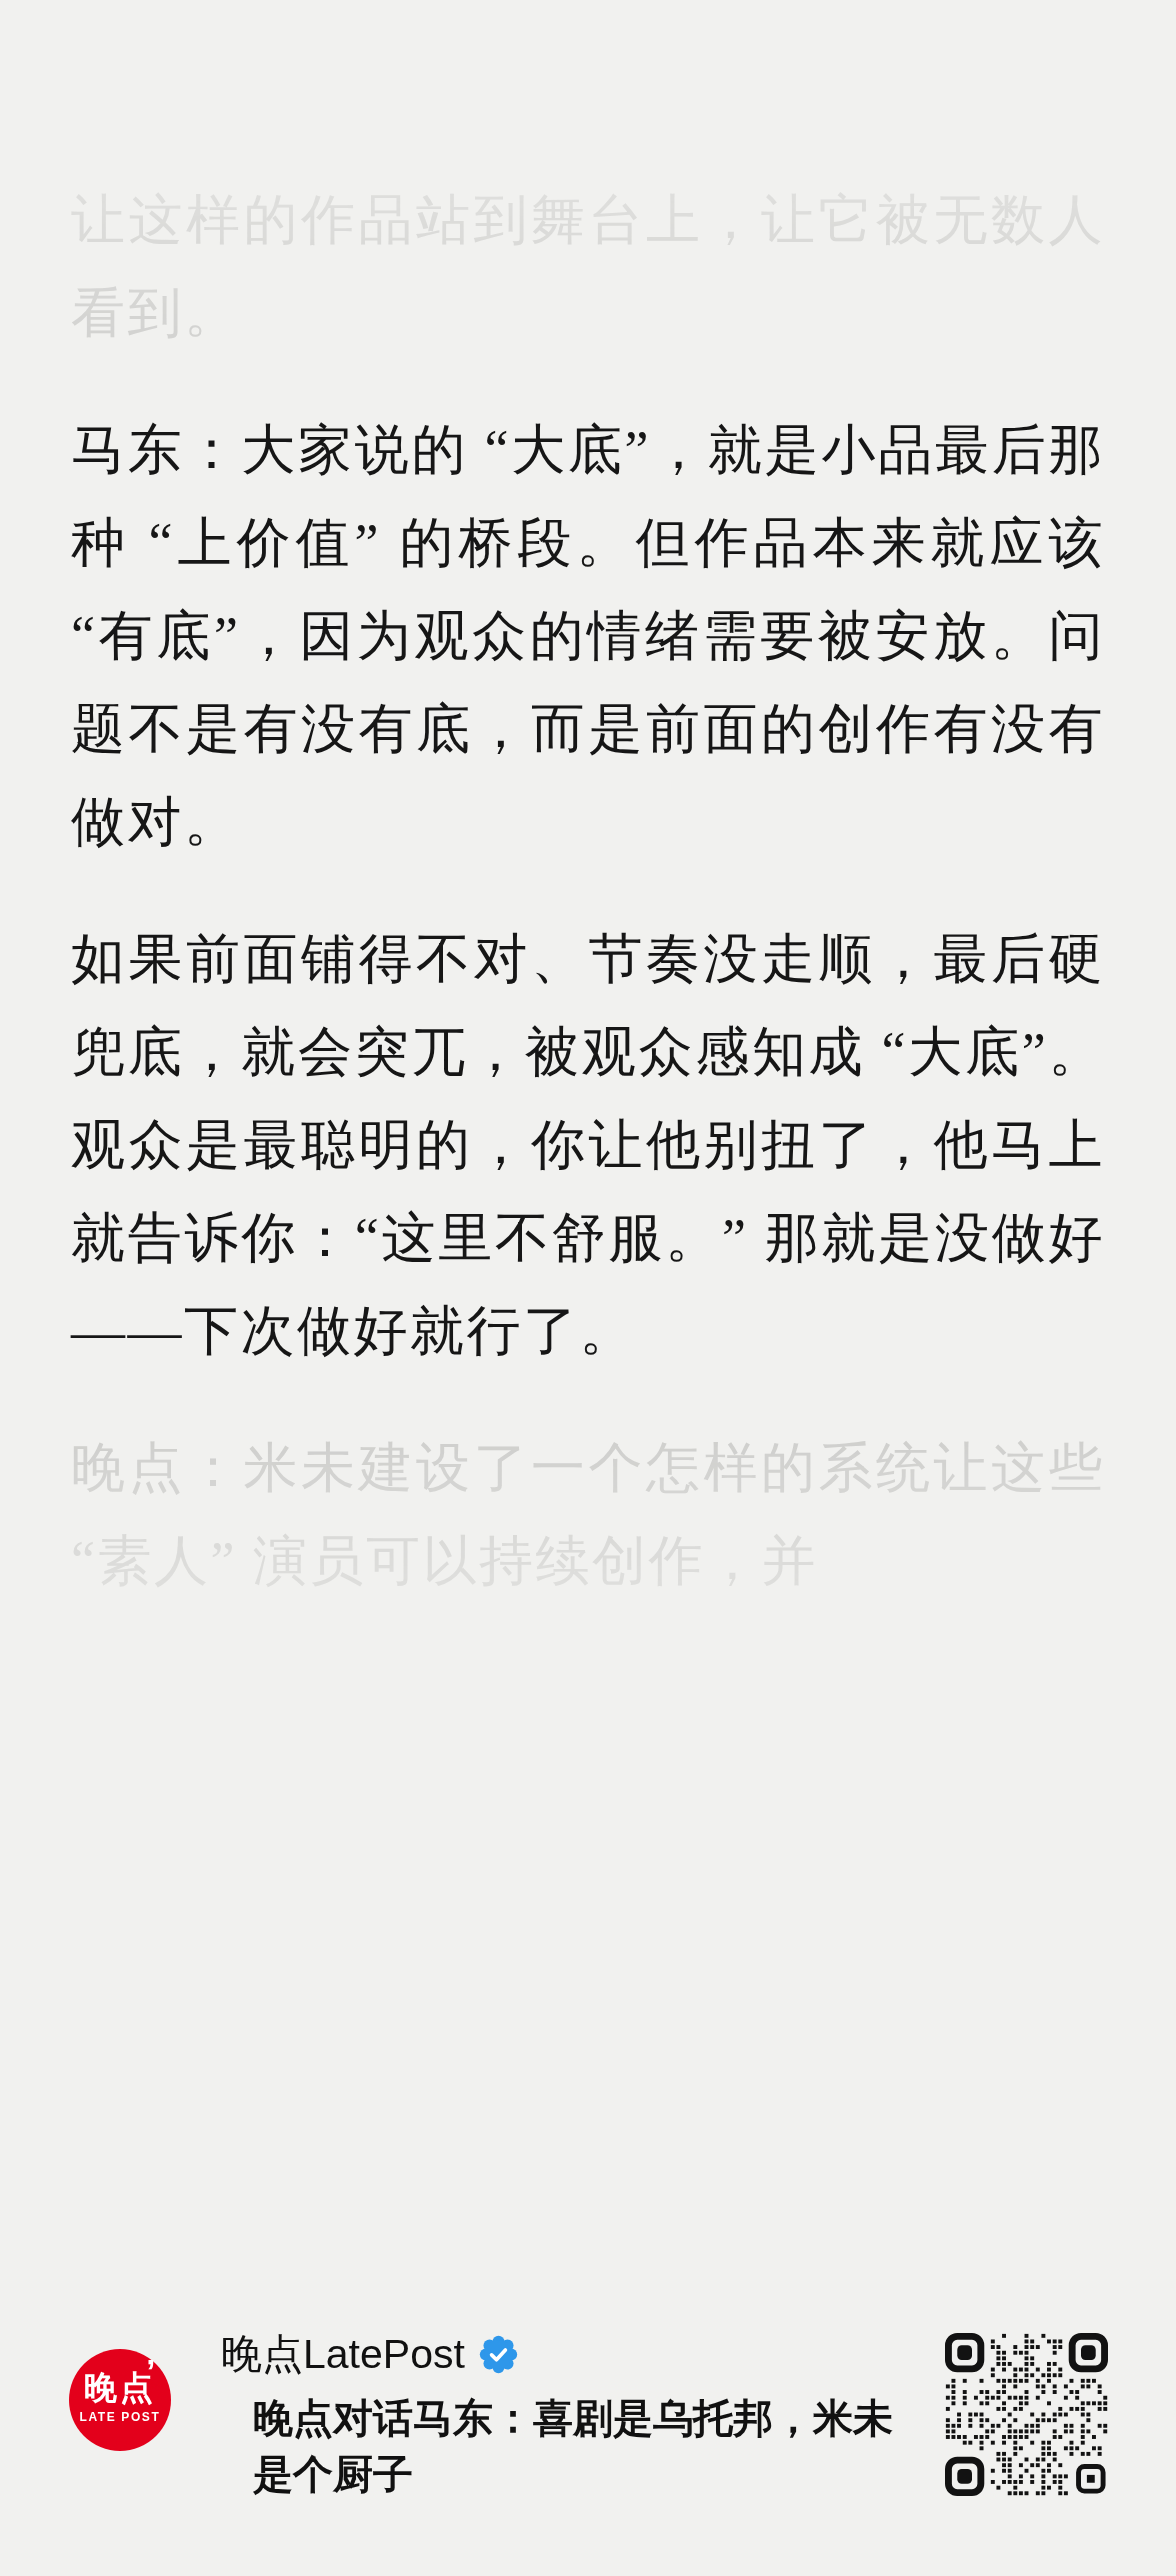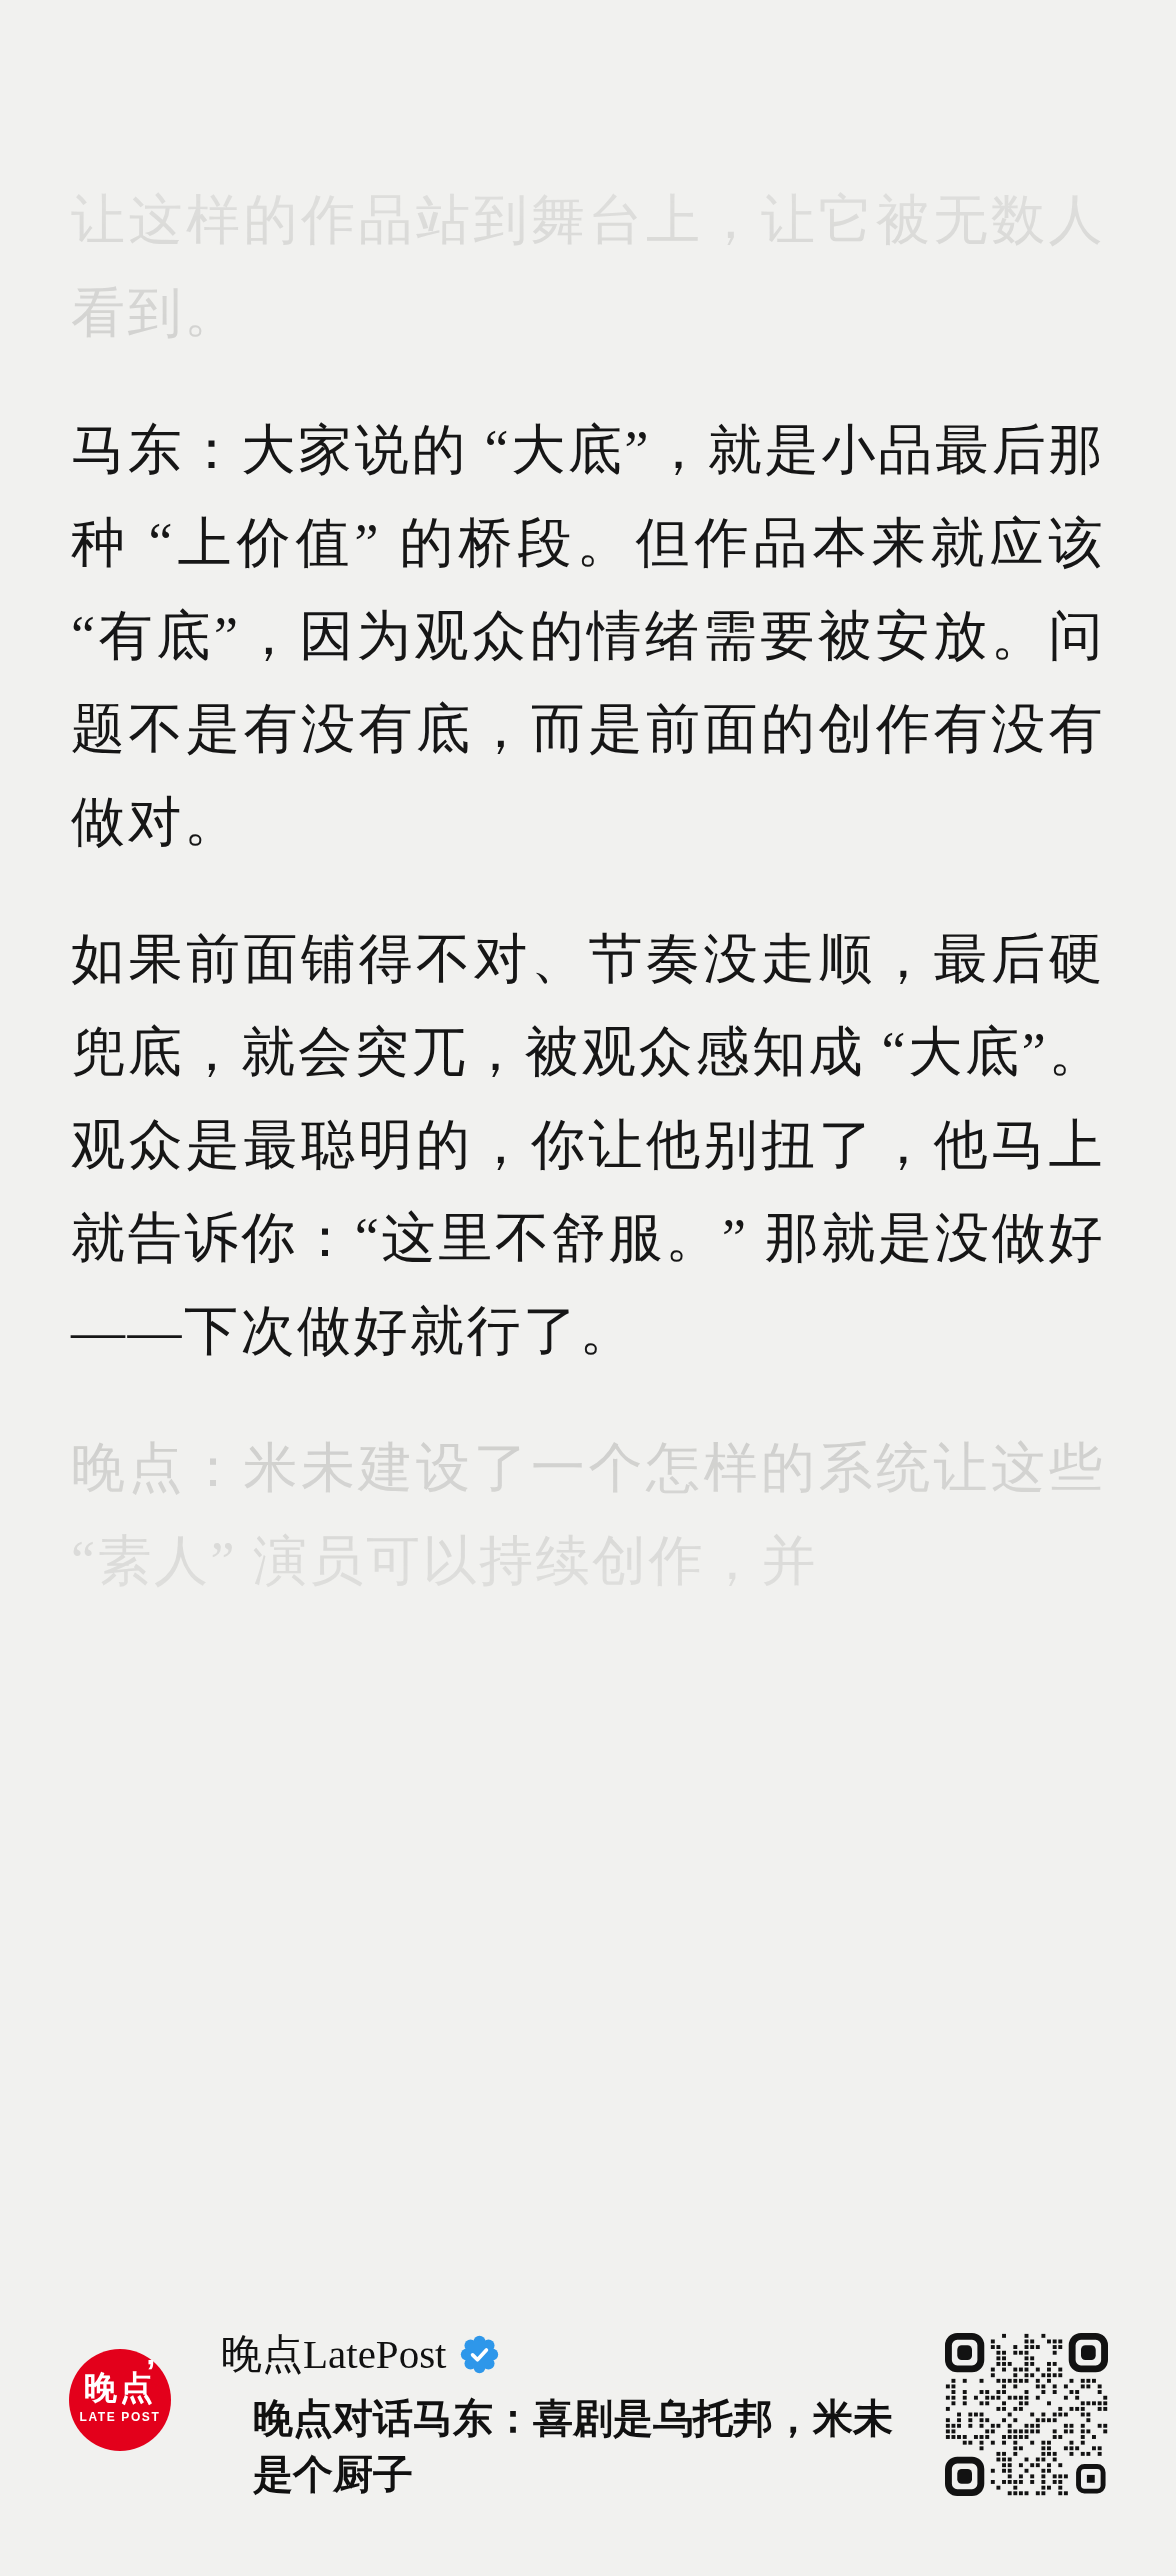--- a/index.html
+++ b/index.html
@@ -43,21 +43,21 @@
   }
   .logo-tick{
     position:absolute;right:15.7px;top:7.8px;
     font-size:33px;font-weight:bold;line-height:29px;
   }
   .logo-en{
     display:block;margin-top:5px;
     font-size:12px;font-weight:bold;letter-spacing:1.6px;
   }
   .footer-text{position:absolute;left:152px;top:5.9px;width:686px;}
-  .account-row{display:flex;align-items:center;height:47px;font-family:Liberation Serif, serif;}
+  .account-row{display:flex;align-items:center;height:47px;}
   .account-name{
     font-size:41px;font-weight:500;color:#111;line-height:47px;
   }
   .verified{width:39px;height:39px;margin-left:13.7px;flex:0 0 auto;}
   .footer-title{
     margin-top:11.8px;width:667px;
     font-size:40px;font-weight:bold;color:#111;line-height:56px;margin-left:32px;
   }
   .qr{position:absolute;right:0;top:7.8px;width:163px;height:163px;}
 </style>

